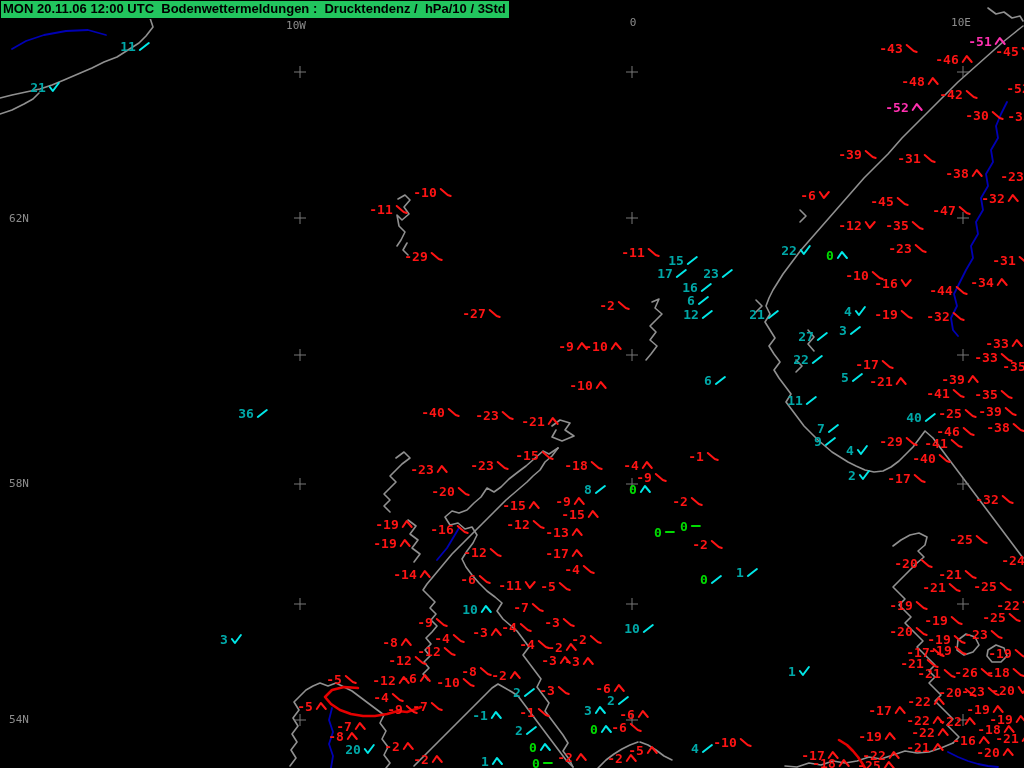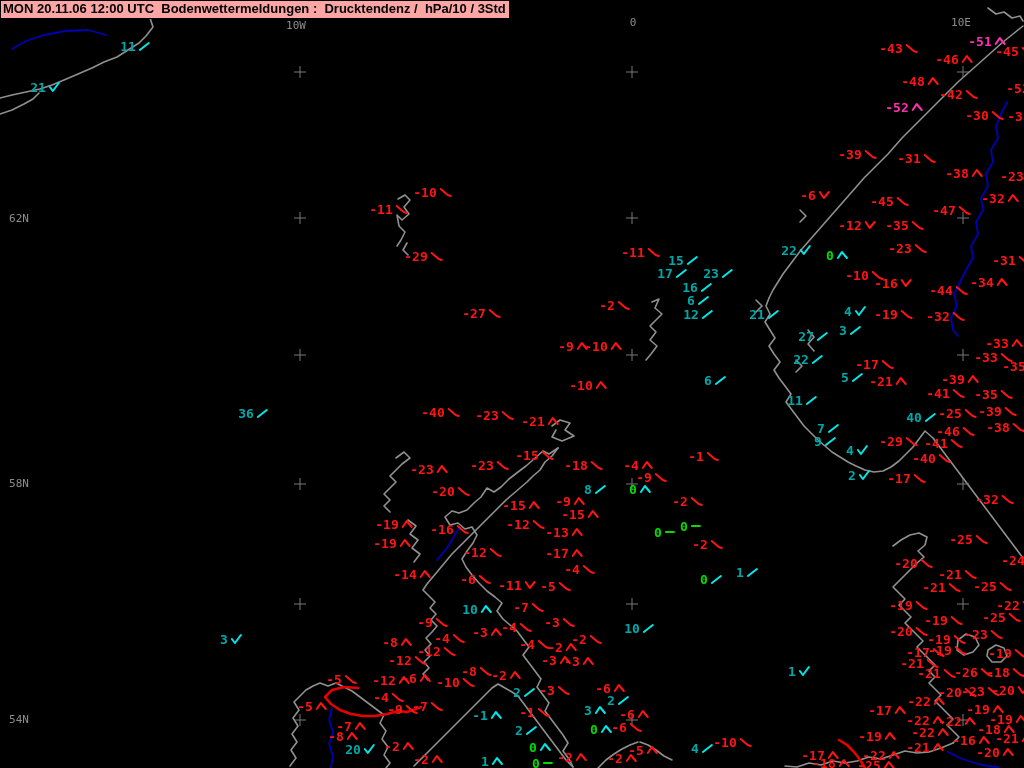--- a/index.html
+++ b/index.html
@@ -1,19 +1,19 @@
 <!DOCTYPE html>
 <html><head>
 <meta charset="utf-8">
 <style>
   html,body{margin:0;padding:0;background:#000;}
   #screen{position:relative;width:1024px;height:768px;background:#000;overflow:hidden;
           font-family:"DejaVu Sans Mono",monospace;}
   #mapsvg{position:absolute;left:0;top:0;}
-  #titlebar{position:absolute;left:0;top:0;background:#fca5a5;color:#000;
+  #titlebar{position:absolute;left:0;top:0;background:#22c55e;color:#000;
             border:1px solid #000;padding:0px 3px 1px 2px;
             font-family:"Liberation Sans",sans-serif;font-weight:bold;font-size:13px;
             white-space:pre;line-height:16px;}
   .st{font-family:"DejaVu Sans Mono",monospace;font-weight:bold;font-size:13px;}
   .geo{font-family:"DejaVu Sans Mono",monospace;font-size:11px;}
 </style>
 </head>
 <body>
 
 <div id="screen">

